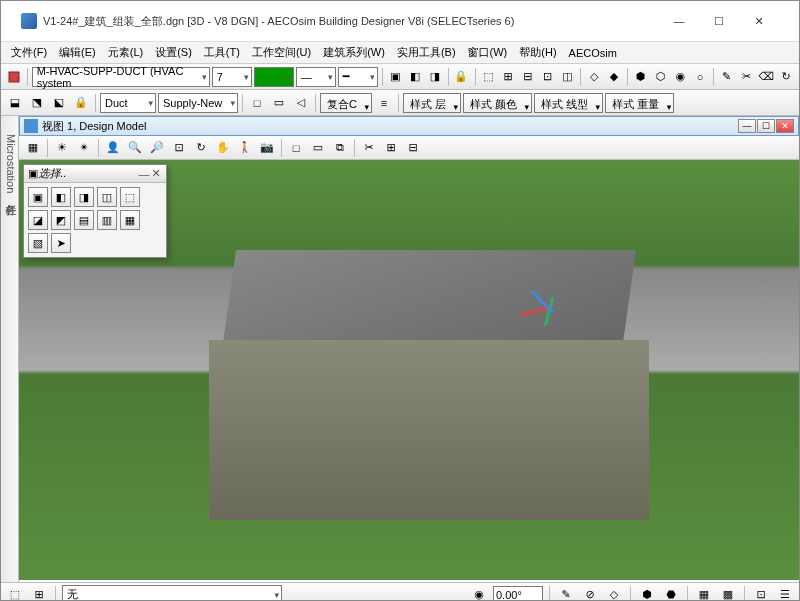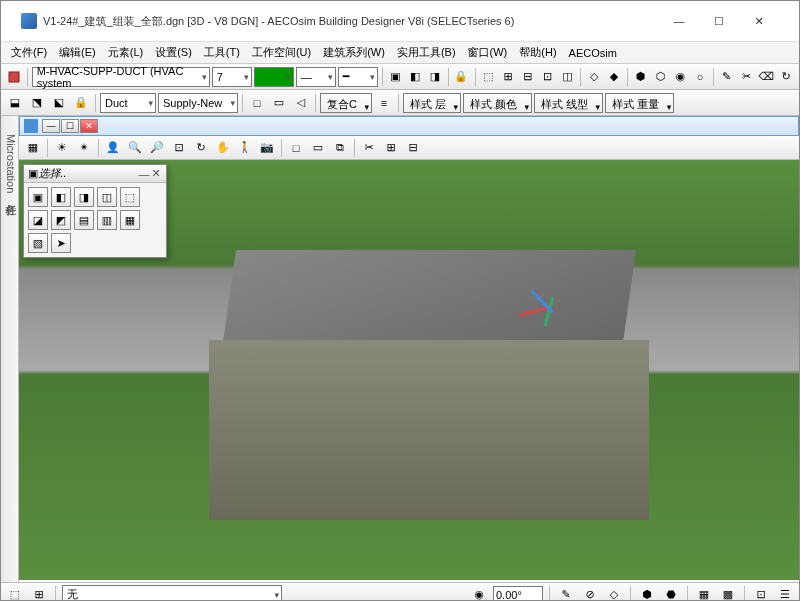--- a/index.html
+++ b/index.html
@@ -156,20 +156,21 @@
   <div class="stylebtn">
       <span>样式 重量</span>
     </div>
 </div>
 
 <div class="main">
   <div class="sidebar"><span>Microstation 任务栏</span></div>
   <div class="viewarea">
     <div class="viewheader">
       <div class="vico"></div>
+      <div class="vt">视图 1, Design Model</div>
       <div class="wbtns">
         <div class="wb">—</div>
         <div class="wb">☐</div>
         <div class="wb cl">✕</div>
       </div>
     </div>
     <div class="viewtoolbar">
       <div class="tbtn">▦</div>
       <div class="sep"></div>
       <div class="tbtn">☀</div>

